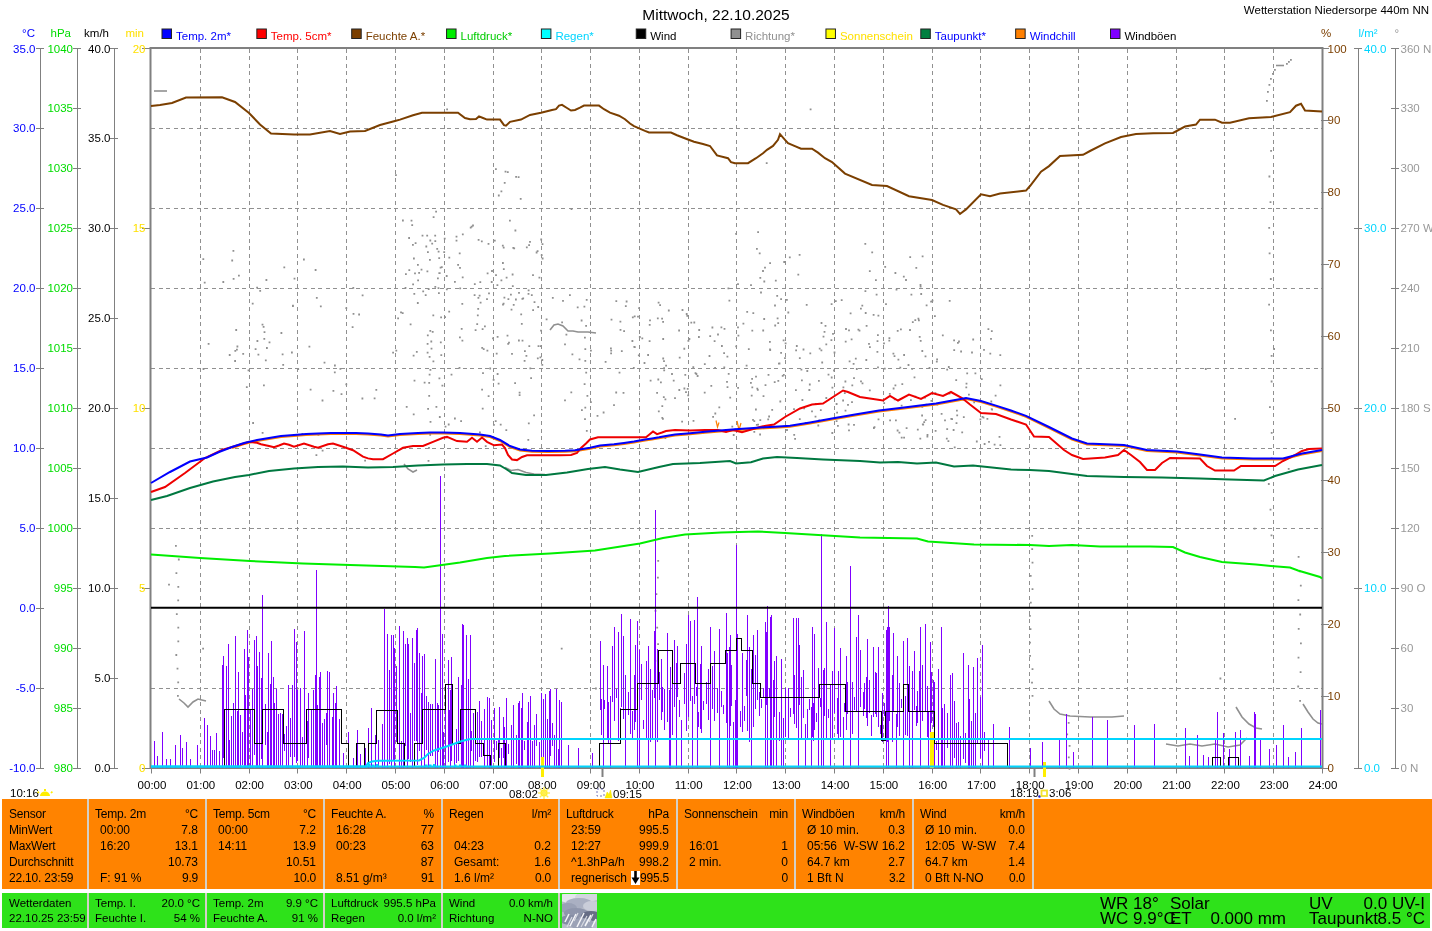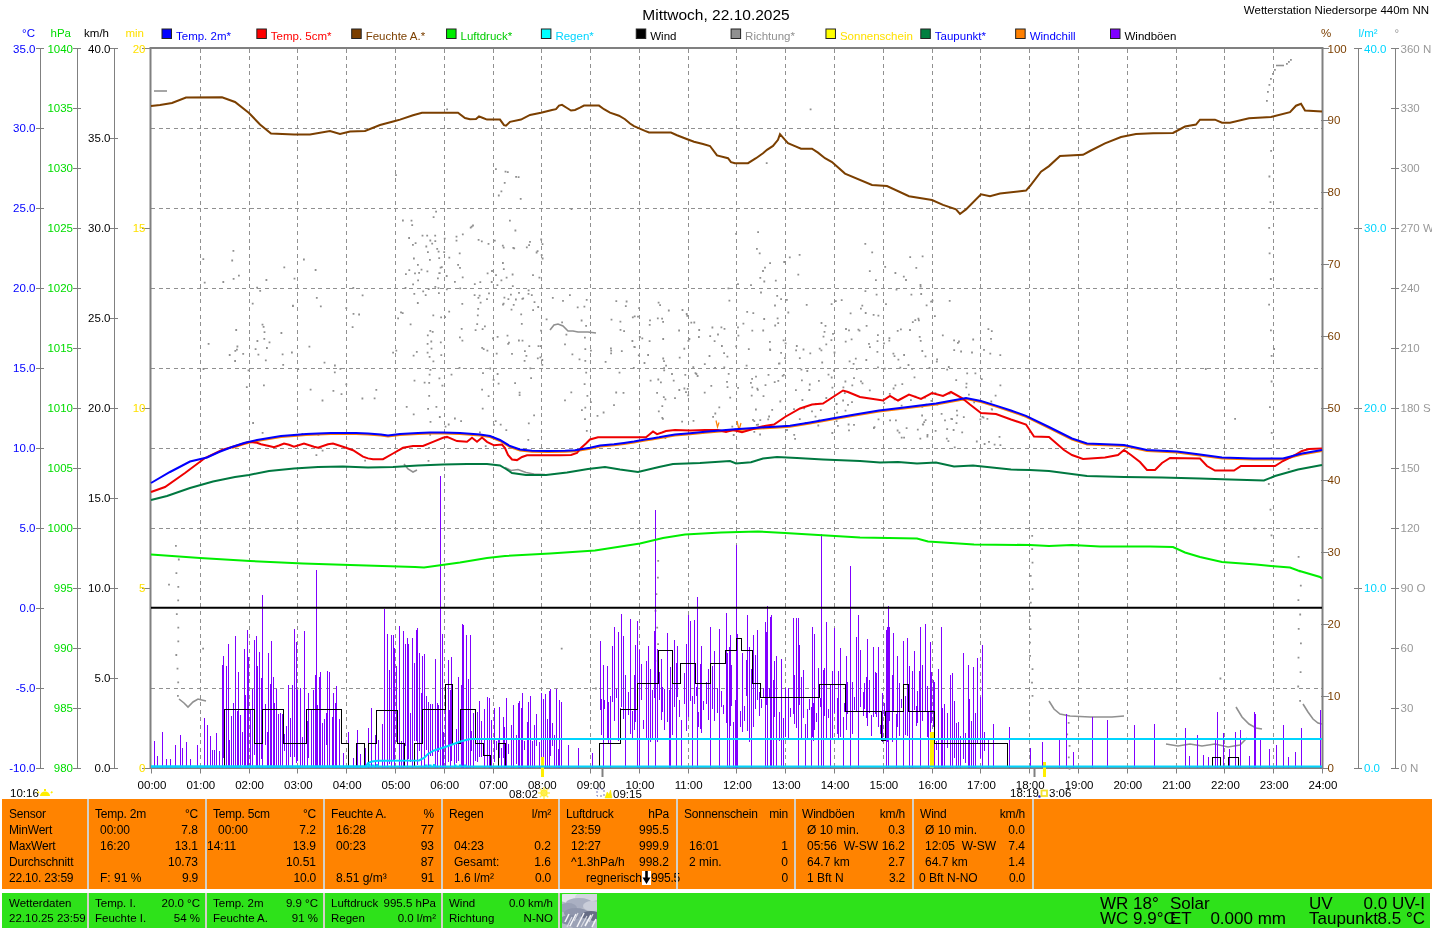--- a/index.html
+++ b/index.html
@@ -372,42 +372,42 @@
   </div>
 <div class="tc" style="left:207px;top:806px;width:116px">
     <span class="lft b" style="padding-left:6px">Temp. 5cm</span>
     <span class="rgt b">°C</span>
   </div>
 <div class="tc" style="left:207px;top:822px;width:116px">
     <span class="lft " style="padding-left:11px">00:00</span>
     <span class="rgt ">7.2</span>
   </div>
 <div class="tc" style="left:207px;top:838px;width:116px">
-    <span class="lft " style="">14:11</span>
+    <span class="lft " style="padding-left:11px">14:11</span>
     <span class="rgt ">13.9</span>
   </div>
 <div class="tc" style="left:207px;top:854px;width:116px">
     <span class="lft " style="padding-left:11px"></span>
     <span class="rgt ">10.51</span>
   </div>
 <div class="tc" style="left:207px;top:870px;width:116px">
     <span class="lft " style="padding-left:11px"></span>
     <span class="rgt b">10.0</span>
   </div>
 <div class="tc" style="left:325px;top:806px;width:116px">
     <span class="lft b" style="padding-left:6px">Feuchte A.</span>
     <span class="rgt b">%</span>
   </div>
 <div class="tc" style="left:325px;top:822px;width:116px">
     <span class="lft " style="padding-left:11px">16:28</span>
     <span class="rgt ">77</span>
   </div>
 <div class="tc" style="left:325px;top:838px;width:116px">
     <span class="lft " style="padding-left:11px">00:23</span>
-    <span class="rgt ">93</span>
+    <span class="rgt ">63</span>
   </div>
 <div class="tc" style="left:325px;top:854px;width:116px">
     <span class="lft " style="padding-left:11px"></span>
     <span class="rgt ">87</span>
   </div>
 <div class="tc" style="left:325px;top:870px;width:116px">
     <span class="lft " style="padding-left:11px">8.51 g/m³</span>
     <span class="rgt b">91</span>
   </div>
 <div class="tc" style="left:443px;top:806px;width:115px">
@@ -440,21 +440,21 @@
   </div>
 <div class="tc" style="left:560px;top:838px;width:116px">
     <span class="lft " style="padding-left:11px">12:27</span>
     <span class="rgt ">999.9</span>
   </div>
 <div class="tc" style="left:560px;top:854px;width:116px">
     <span class="lft " style="padding-left:11px">^1.3hPa/h</span>
     <span class="rgt ">998.2</span>
   </div>
 <div class="tc" style="left:560px;top:870px;width:116px">
-    <span class="lft " style="padding-left:26px">regnerisch</span>
+    <span class="lft " style="padding-left:11px">regnerisch</span>
     <span class="rgt b"><span class="dar"><svg width="9" height="13" viewBox="0 0 9 13" style="vertical-align:-2px">
           <path d="M3.2 0h2.6v6.5h2.7L4.5 13L0.5 6.5h2.7z" fill="#000"></path>
         </svg></span>995.5</span>
   </div>
 <div class="tc" style="left:678px;top:806px;width:117px">
     <span class="lft b" style="padding-left:6px">Sonnenschein</span>
     <span class="rgt b">min</span>
   </div>
 <div class="tc" style="left:678px;top:822px;width:117px">
     <span class="lft " style="padding-left:11px"></span>
@@ -502,21 +502,21 @@
   </div>
 <div class="tc" style="left:914px;top:838px;width:118px">
     <span class="lft " style="padding-left:11px">12:05&nbsp;&nbsp;W-SW</span>
     <span class="rgt ">7.4</span>
   </div>
 <div class="tc" style="left:914px;top:854px;width:118px">
     <span class="lft " style="padding-left:11px">64.7 km</span>
     <span class="rgt ">1.4</span>
   </div>
 <div class="tc" style="left:914px;top:870px;width:118px">
-    <span class="lft " style="padding-left:5px">0 Bft N-NO</span>
+    <span class="lft " style="padding-left:11px">0 Bft N-NO</span>
     <span class="rgt b">0.0</span>
   </div>
 <div class="green"></div>
 <div class="gc" style="left:2px;top:896px;width:85px;padding-left:7px">Wetterdaten</div>
 <div class="gc" style="left:2px;top:911px;width:85px;padding-left:7px">22.10.25 23:59</div>
 <div class="gc" style="left:89px;top:896px;width:116px">
     <span class="lft" style="padding-left:6px">Temp. I.</span>
     <span class="rgt">20.0 °C</span>
   </div>
 <div class="gc" style="left:89px;top:911px;width:116px">

